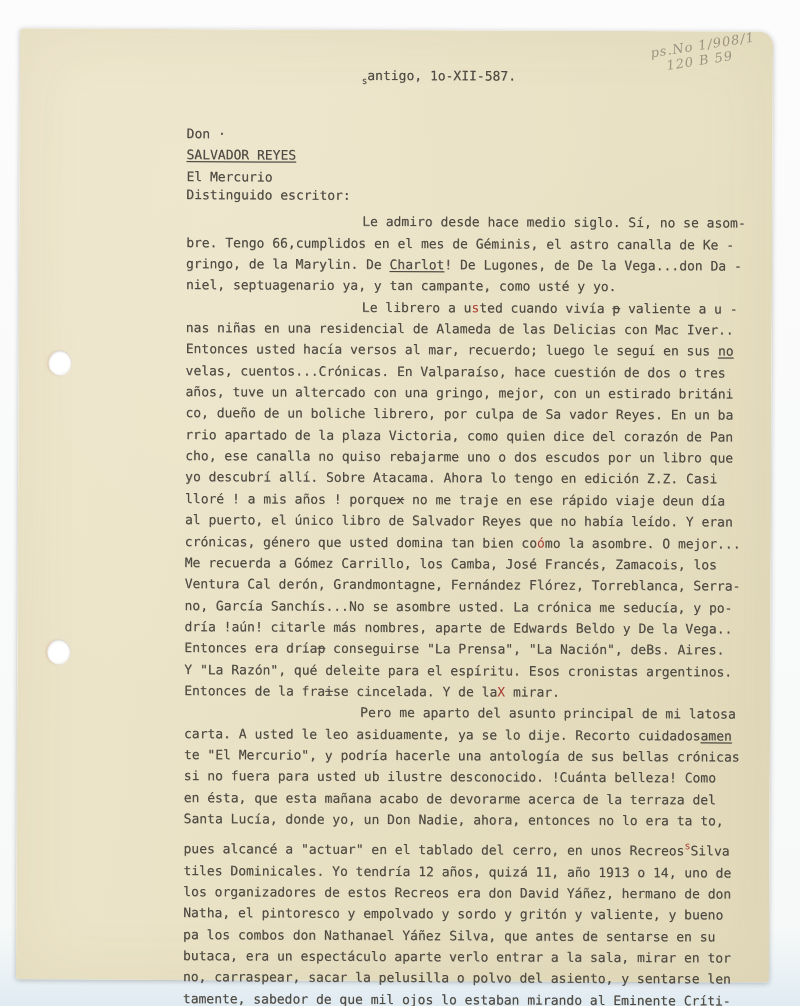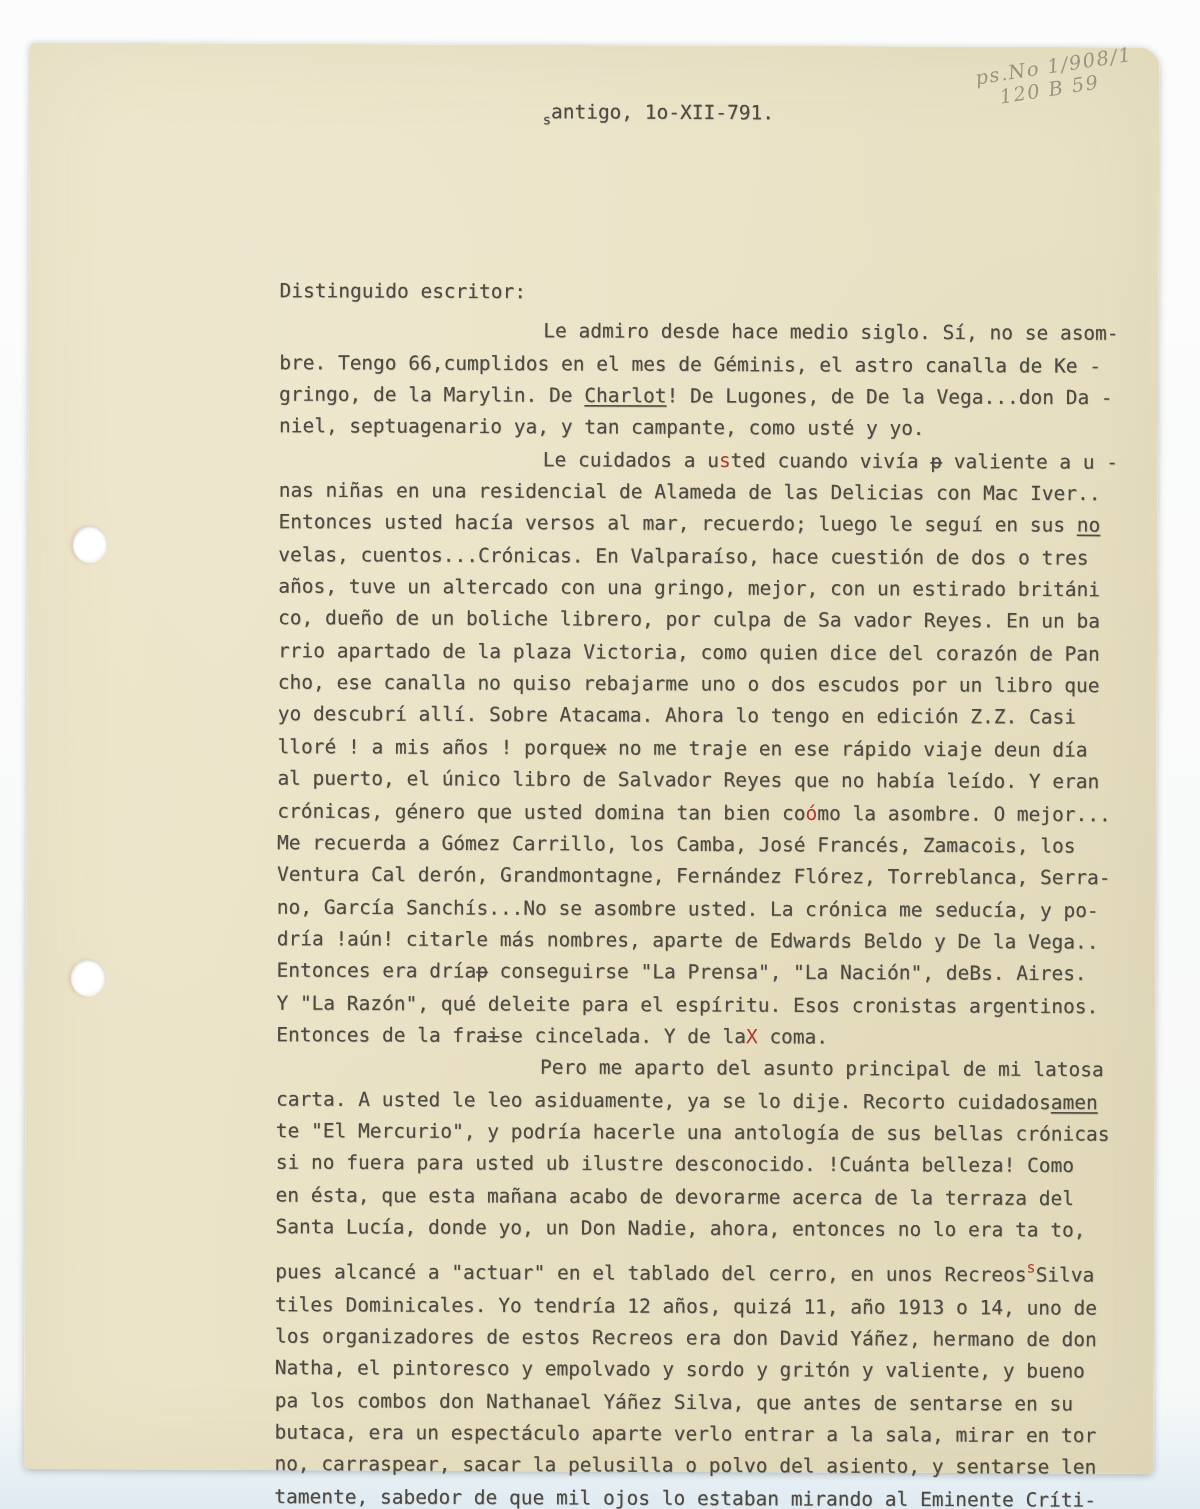--- a/index.html
+++ b/index.html
@@ -53,52 +53,57 @@
 <div class="paper">
 
   <div class="pencil">
     <div class="l1">ps.No 1/908/1</div>
     <div class="l2">120 B 59</div>
   </div>
 
   <div class="hole h1"></div>
   <div class="hole h2"></div>
 
-  <div class="typed date-line"><span class="sub">s</span><span>antigo, 1o-XII-791.</span></div>
+  <div class="typed date-line"><span class="sub">s</span><span>antigo, 1o-XII-587.</span></div>
 
+  <div class="typed addr">
+    <div class="a1">Don ·</div>
+    <div class="a2">SALVADOR REYES</div>
+    <div class="a3">El Mercurio</div>
+  </div>
 
   <div class="typed body-block">
     <div class="saluta">Distinguido escritor:</div>
     <div>
         <div class="para">
           <div class="line"><span class="indent"></span><span>Le admiro desde hace medio siglo. Sí, no se asom-</span></div>
           <div class="line"><span>bre. Tengo 66,cumplidos en el mes de Géminis, el astro canalla de Ke -</span></div>
           <div class="line"><span>gringo, de la Marylin. De </span><span class="u">Charlot</span><span>! De Lugones, de De la Vega...don Da -</span></div>
           <div class="line"><span>niel, septuagenario ya, y tan campante, como usté y yo.</span></div>
         </div>
         <div class="para">
-          <div class="line"><span class="indent"></span><span>Le cuidados a u</span><span class="red">s</span><span>ted cuando vivía </span><span class="ov">p</span><span> valiente a u -</span></div>
+          <div class="line"><span class="indent"></span><span>Le librero a u</span><span class="red">s</span><span>ted cuando vivía </span><span class="ov">p</span><span> valiente a u -</span></div>
           <div class="line"><span>nas niñas en una residencial de Alameda de las Delicias con Mac Iver..</span></div>
           <div class="line"><span>Entonces usted hacía versos al mar, recuerdo; luego le seguí en sus </span><span class="u">no</span></div>
           <div class="line"><span>velas, cuentos...Crónicas. En Valparaíso, hace cuestión de dos o tres</span></div>
           <div class="line"><span>años, tuve un altercado con una gringo, mejor, con un estirado británi</span></div>
           <div class="line"><span>co, dueño de un boliche librero, por culpa de Sa vador Reyes. En un ba</span></div>
           <div class="line"><span>rrio apartado de la plaza Victoria, como quien dice del corazón de Pan</span></div>
           <div class="line"><span>cho, ese canalla no quiso rebajarme uno o dos escudos por un libro que</span></div>
           <div class="line"><span>yo descubrí allí. Sobre Atacama. Ahora lo tengo en edición Z.Z. Casi</span></div>
           <div class="line"><span>lloré ! a mis años ! porque</span><span class="ov">x</span><span> no me traje en ese rápido viaje deun día</span></div>
           <div class="line"><span>al puerto, el único libro de Salvador Reyes que no había leído. Y eran</span></div>
           <div class="line"><span>crónicas, género que usted domina tan bien co</span><span class="red">ó</span><span>mo la asombre. O mejor...</span></div>
           <div class="line"><span>Me recuerda a Gómez Carrillo, los Camba, José Francés, Zamacois, los</span></div>
           <div class="line"><span>Ventura Cal derón, Grandmontagne, Fernández Flórez, Torreblanca, Serra-</span></div>
           <div class="line"><span>no, García Sanchís...No se asombre usted. La crónica me seducía, y po-</span></div>
           <div class="line"><span>dría !aún! citarle más nombres, aparte de Edwards Beldo y De la Vega..</span></div>
           <div class="line"><span>Entonces era dría</span><span class="ov">p</span><span> conseguirse "La Prensa", "La Nación", deBs. Aires.</span></div>
           <div class="line"><span>Y "La Razón", qué deleite para el espíritu. Esos cronistas argentinos.</span></div>
-          <div class="line"><span>Entonces de la fra</span><span class="ov">i</span><span>se cincelada. Y de la</span><span class="red">X</span><span> coma.</span></div>
+          <div class="line"><span>Entonces de la fra</span><span class="ov">i</span><span>se cincelada. Y de la</span><span class="red">X</span><span> mirar.</span></div>
         </div>
         <div class="para">
           <div class="line"><span class="indent"></span><span>Pero me aparto del asunto principal de mi latosa</span></div>
           <div class="line"><span>carta. A usted le leo asiduamente, ya se lo dije. Recorto cuidados</span><span class="u">amen</span></div>
           <div class="line"><span>te "El Mercurio", y podría hacerle una antología de sus bellas crónicas</span></div>
           <div class="line"><span>si no fuera para usted ub ilustre desconocido. !Cuánta belleza! Como</span></div>
           <div class="line"><span>en ésta, que esta mañana acabo de devorarme acerca de la terraza del</span></div>
           <div class="line"><span>Santa Lucía, donde yo, un Don Nadie, ahora, entonces no lo era ta to,</span></div>
         </div>
         <div class="para gap">

